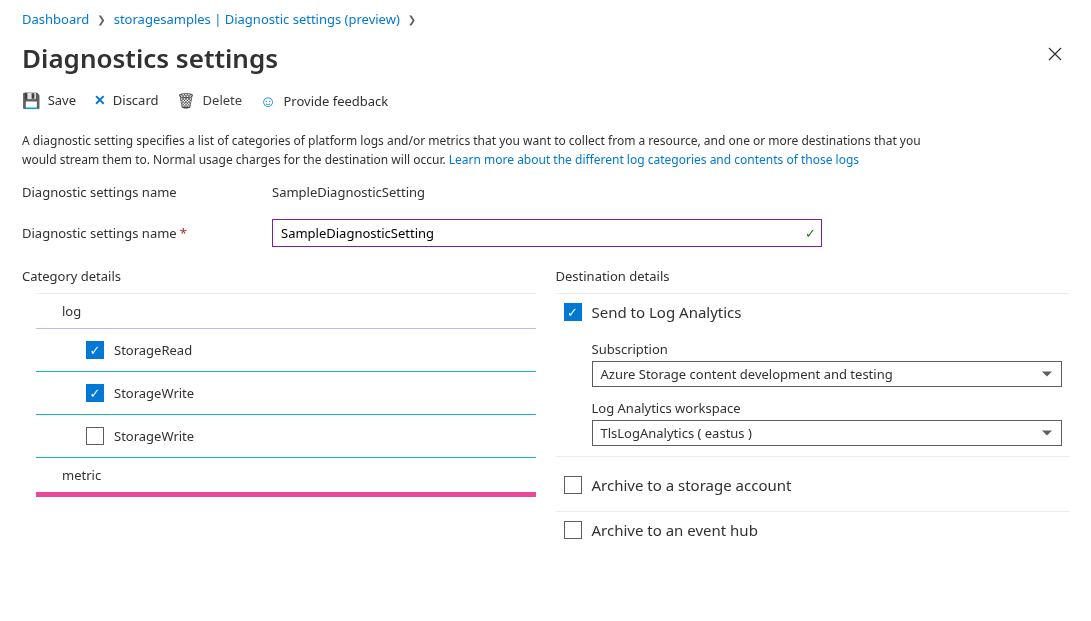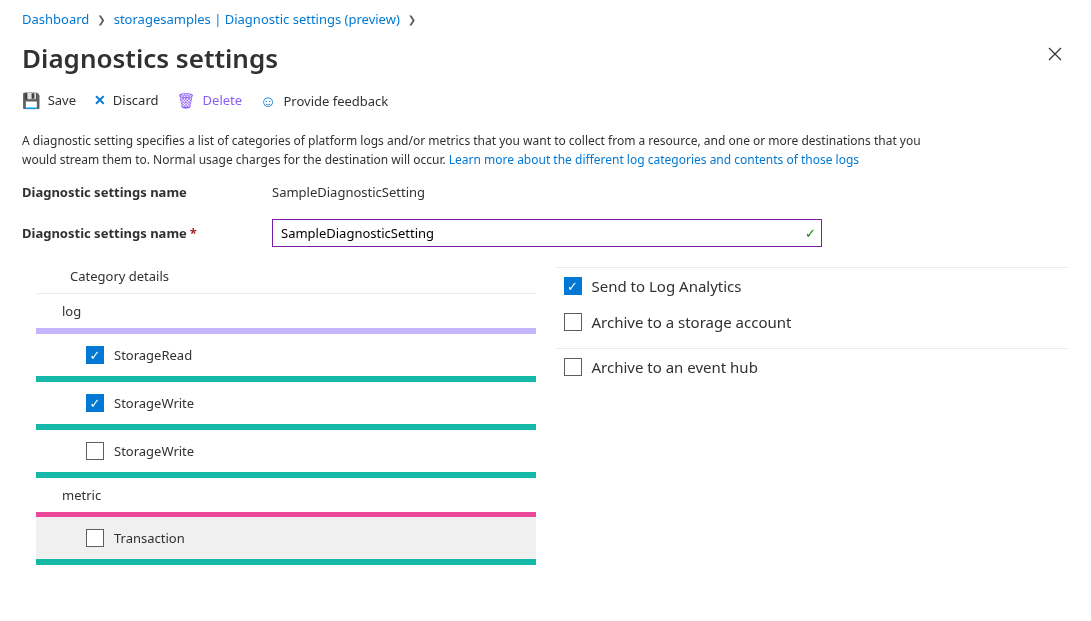--- a/index.html
+++ b/index.html
@@ -42,32 +42,32 @@
     gap: 18px;
     padding: 6px 0 10px 0;
     margin-bottom: 10px;
   }
   .tb-btn {
     display: flex; align-items: center; gap: 7px;
     cursor: pointer;
     color: #323130;
     font-size: 13px;
   }
-  .tb-btn.disabled { color: #8b5cf6; cursor: default; }
+  .tb-btn.disabled { color: #404040; cursor: default; }
   .icon-save::before { content: "\1F4BE"; color:#0078d4; font-size:15px; }
   .icon-discard::before { content:"\2715"; color:#0078d4; font-size:14px; font-weight:600;}
   .icon-delete::before { content:"\1F5D1"; font-size:15px; }
   .icon-feedback::before { content:"\263A"; color:#0078d4; font-size:16px; }
   .description { font-size:12px; line-height:1.55; margin-bottom:4px; max-width:920px; }
   .description a { color:#0078d4; text-decoration:none; }
   .field-row {
     display:flex; align-items:center; margin-top:14px;
     font-size:13px;
   }
-  .field-label { width:250px; font-weight:700; }
+  .field-label { width:250px; font-weight:400; }
   .req { color:#a4262c; margin-left:3px; }
   .name-input-wrap {
     position:relative;
     width:550px;
   }
   .name-input {
     width:100%;
     border:1px solid #7b1fa2;
     padding:5px 28px 5px 8px;
     font-size:13px;
@@ -76,29 +76,29 @@
     height:28px;
   }
   .valid-check {
     position:absolute; right:6px; top:50%; transform:translateY(-50%);
     color:#107c10; font-size:13px;
   }
   .columns {
     display:flex; gap:20px; margin-top:20px;
   }
   .col { flex:1; min-width:0; }
-  .col-title { font-size:13px; margin-bottom:8px;margin-left:48px; }
+  .col-title { font-size:13px; margin-bottom:8px; }
   .sub-section-label {
     font-size:13px; padding:8px 0 8px 26px;
-    border-bottom:6px solid #c4b5fd;
+    border-bottom:1px solid #c4b5fd;
   }
   .chk-row {
     display:flex; align-items:center; gap:10px;
     padding:12px 0 12px 50px;
-    border-bottom:6px solid #14b8a6;
+    border-bottom:1px solid #14b8a6;
     font-size:13px;
   }
   .chk-row.selected-bg { background:#f0f0f0; }
   .chk {
     width:18px; height:18px;
     border:1px solid #605e5c;
     display:inline-flex; align-items:center; justify-content:center;
     cursor:pointer;
     background:#fff;
   }
@@ -213,35 +213,43 @@
           <span class="chk checked"></span>
           <span>StorageWrite</span>
         </div>
         <div class="chk-row">
           <span class="chk"></span>
           <span>StorageWrite</span>
         </div>
 
         <div class="sub-section-label" style="border-bottom:5px solid #ec4899;">metric</div>
 
-        <div class="chk-row selected-bg">
-          <span class="chk"></span>
-          <span>Transaction</span>
-        </div>
       </div>
     </div>
 
     <div class="col">
+      <div class="col-title">Destination details</div>
 
       <div class="top-border">
         <div class="dest-row">
           <span class="chk checked"></span>
           <span>Send to Log Analytics</span>
         </div>
 
+        <div class="dest-block">
+          <div class="form-label">Subscription</div>
+          <div class="select">
+            <span>Azure Storage content development and testing</span>
+          </div>
+
+          <div class="form-label" style="margin-top:12px;">Log Analytics workspace</div>
+          <div class="select">
+            <span>TlsLogAnalytics ( eastus )</span>
+          </div>
+        </div>
 
         <div class="dest-row">
           <span class="chk"></span>
           <span>Archive to a storage account</span>
         </div>
         <div class="sep-line"></div>
         <div class="dest-row">
           <span class="chk"></span>
           <span>Archive to an event hub</span>
         </div>

